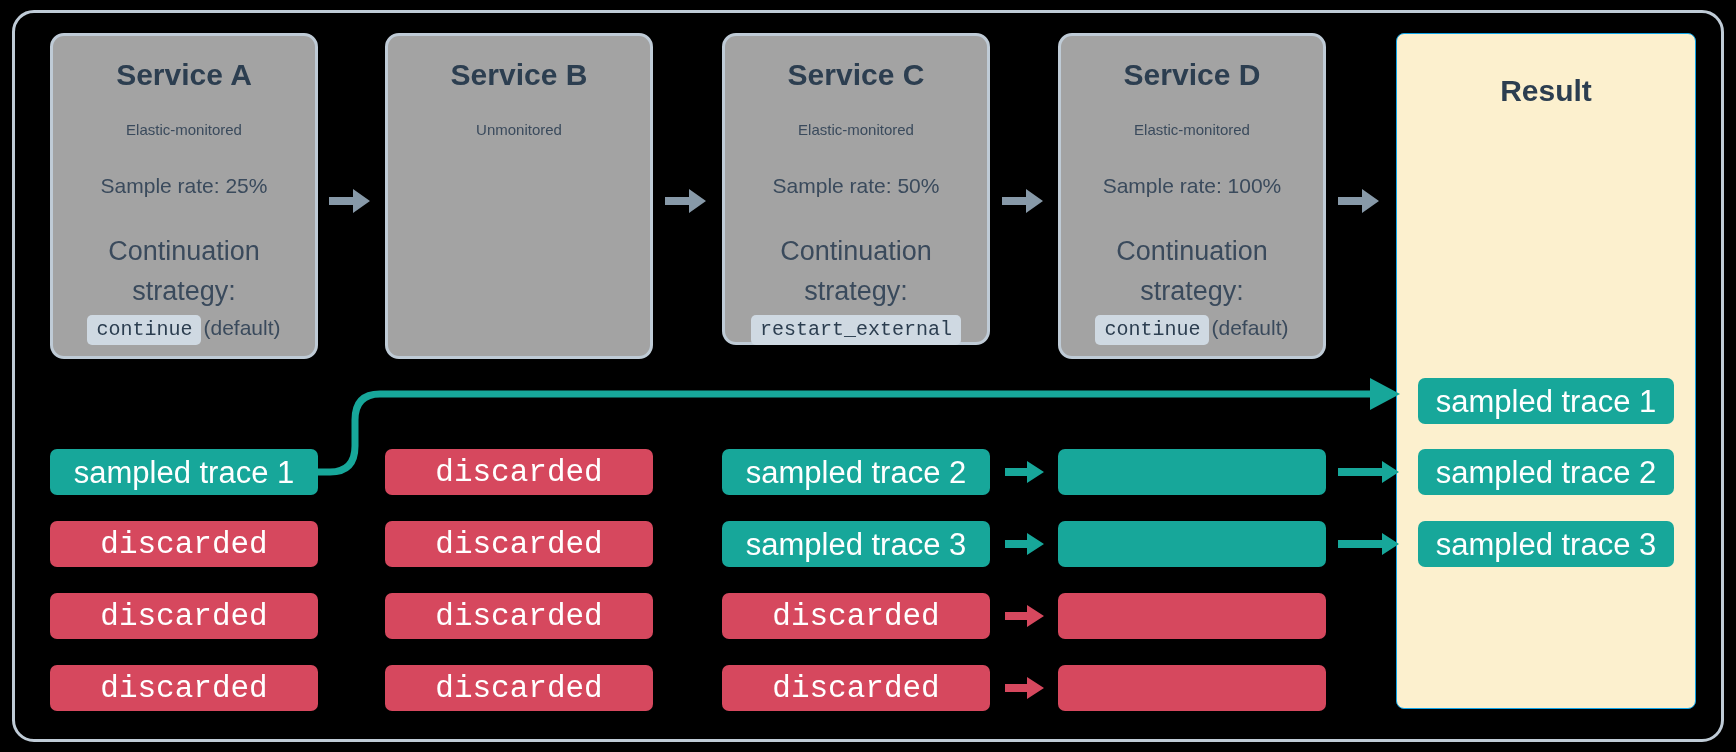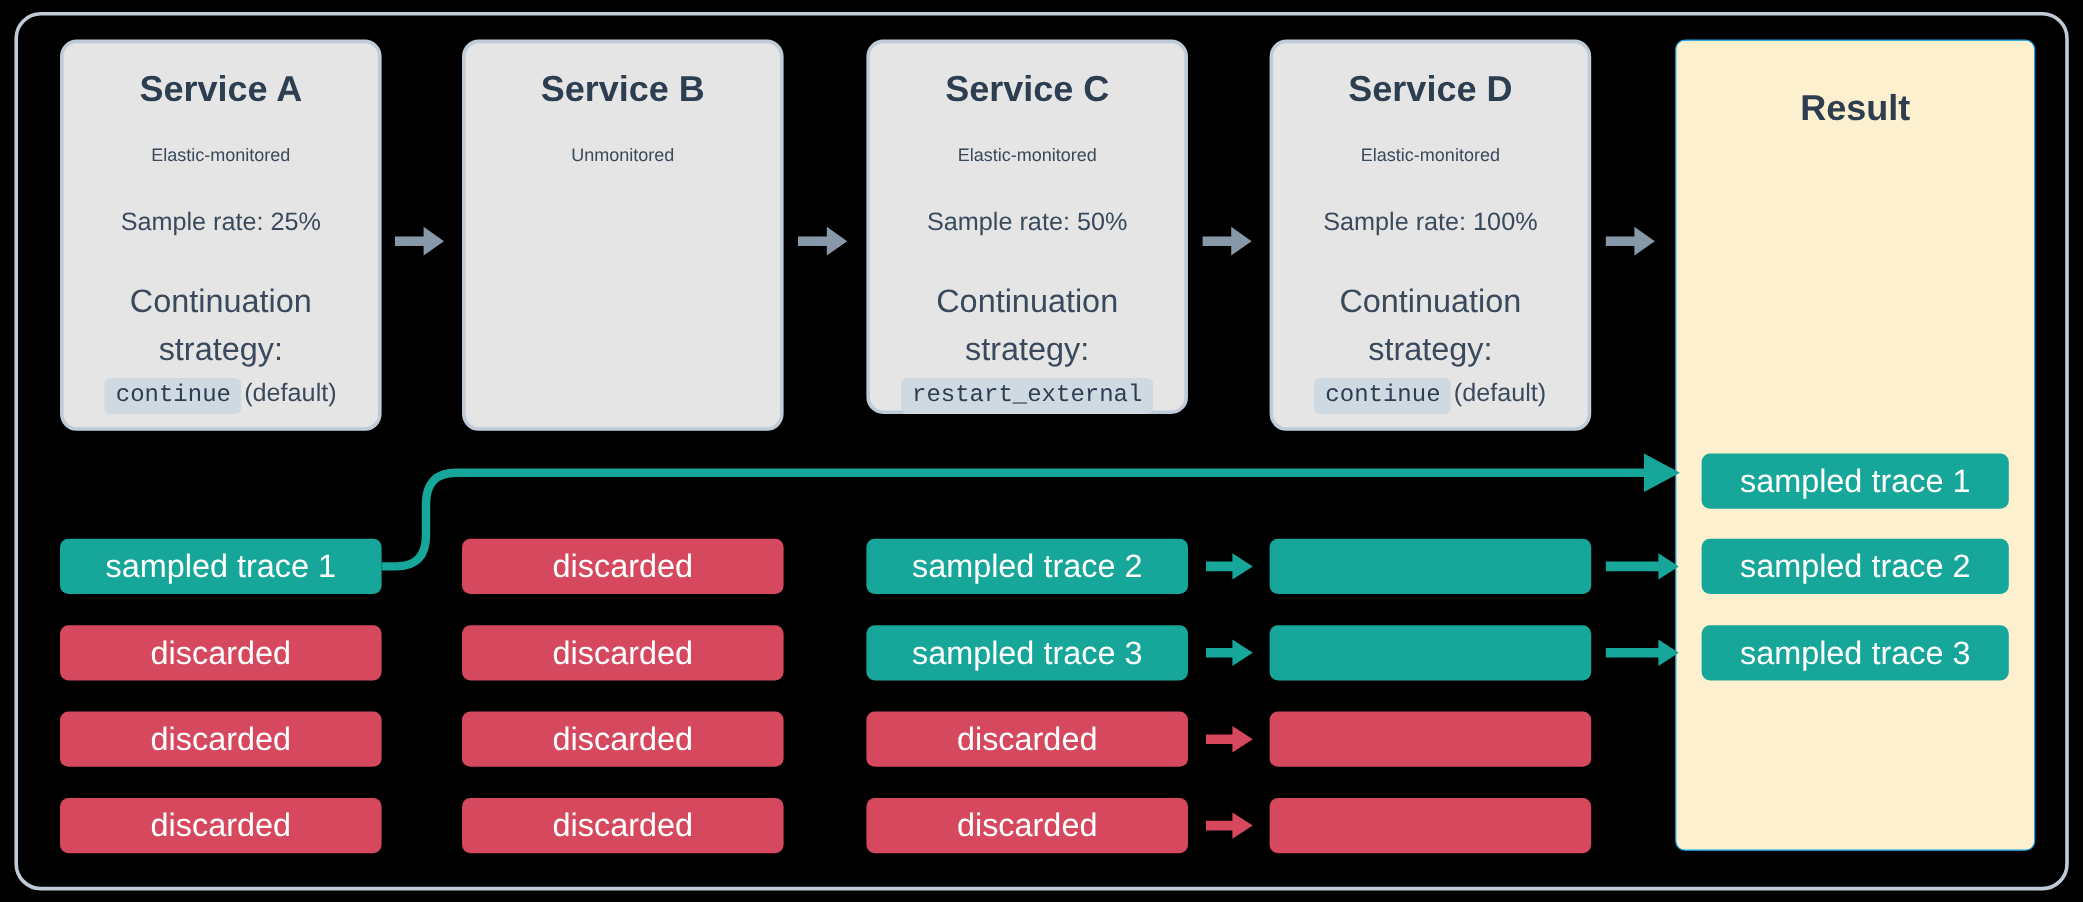--- a/index.html
+++ b/index.html
@@ -32,21 +32,21 @@
     border: 3px solid #bfcbd6;
     border-radius: 22px;
     box-sizing: border-box;
     pointer-events: none;
   }
   .svc-box {
     position: absolute;
     border: 3px solid #bfcbd6;
     border-radius: 14px;
     box-sizing: border-box;
-    background: #e5e5e5;
+    background: #a3a3a3;
     display: flex;
     flex-direction: column;
     align-items: center;
     padding-top: 22px;
   }
   .svc-title {
     font-size: 30px;
     font-weight: bold;
     color: #2c3e50;
     line-height: 1.15;
@@ -124,26 +124,26 @@
 
   
   .bar {
     position: absolute;
     border-radius: 7px;
     box-sizing: border-box;
     display: flex;
     align-items: center;
     justify-content: center;
     color: #ffffff;
-    font-size: 27px;
+    font-size: 31px;
     line-height: 1;
     white-space: nowrap;
   }
   .bar-sampled { background: #17a79a; }
-  .bar-discarded { background: #d6485e; }
+  .bar-discarded { background: #d6485e; font-family: Liberation Mono, monospace; }
 
   .mini-arrow {
     position: absolute;
     width: 40px;
     height: 26px;
   }
 
   .connector-svg {
     position: absolute;
     left: 0;

